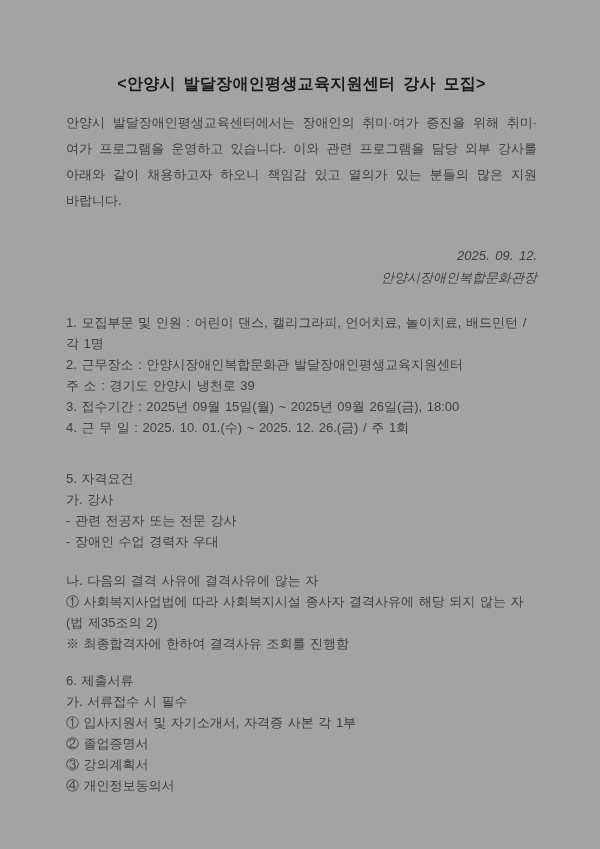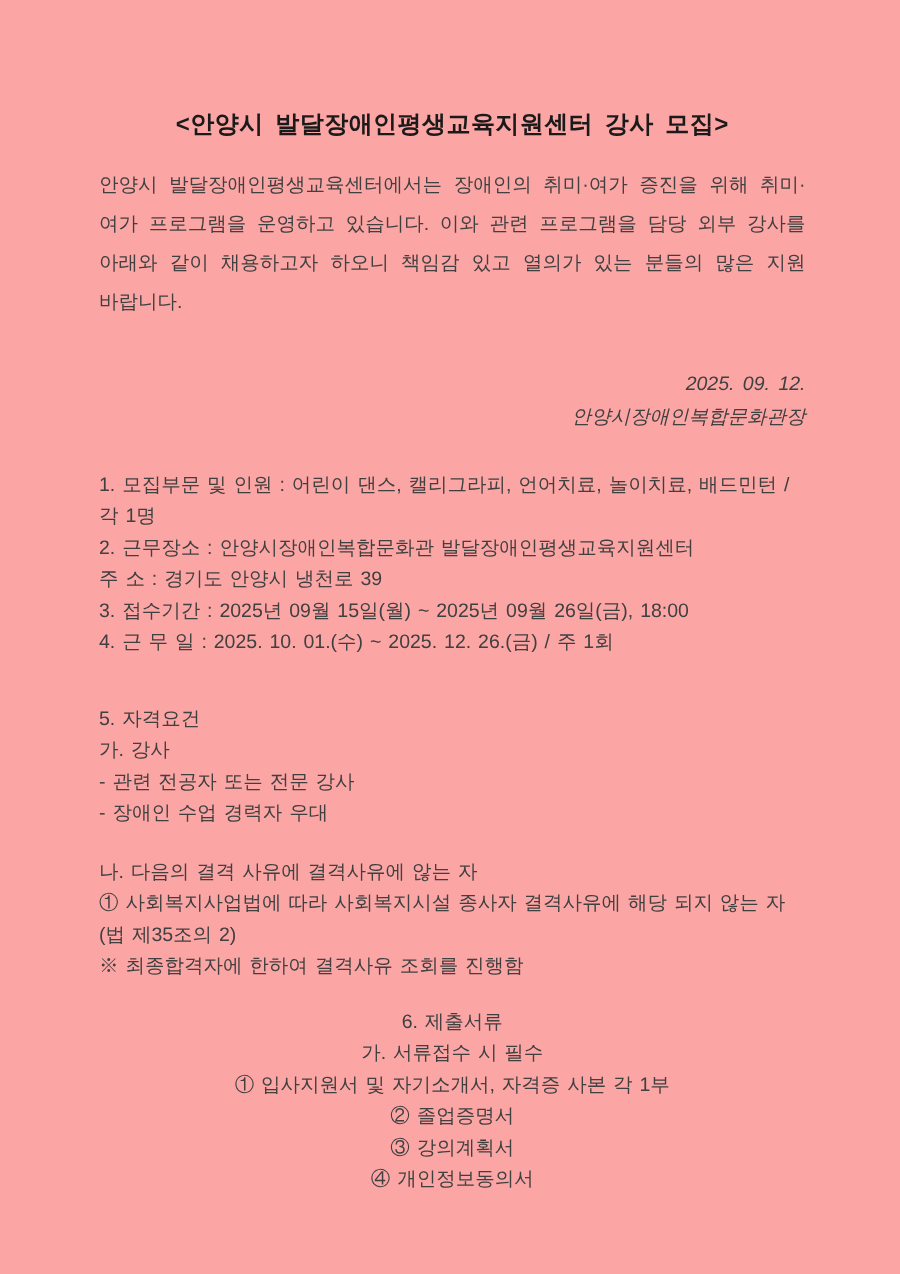--- a/index.html
+++ b/index.html
@@ -5,21 +5,21 @@
   html, body {
     margin: 0;
     padding: 0;
     background: #ffffff;
   }
   .page {
     position: relative;
     width: 600px;
     height: 849px;
     box-sizing: border-box;
-    background: #fca5a5;
+    background: #a3a3a3;
     padding: 74px 63px 0 66px;
     font-family: "Liberation Sans", sans-serif;
     color: #404040;
     overflow: hidden;
   }
   .title {
     margin: 0;
     font-size: 16px;
     line-height: 20px;
     font-weight: 700;
@@ -50,21 +50,21 @@
   .section {
     font-size: 13px;
     line-height: 21px;
     word-spacing: 1px;
     word-break: keep-all;
     white-space: pre-wrap;
   }
   .sec-recruitment   { margin-top: 23px; }
   .sec-qualification { margin-top: 30px; }
   .sec-disqualify    { margin-top: 18px; }
-  .sec-documents     { margin-top: 16px; text-align: center; }
+  .sec-documents     { margin-top: 16px; }
   .line { min-height: 1em; }
 </style>
 </head>
 <body>
 
 <div class="page">
 
   <h1 class="title">&lt;안양시 발달장애인평생교육지원센터 강사 모집&gt;</h1>
 
   <div class="intro">

